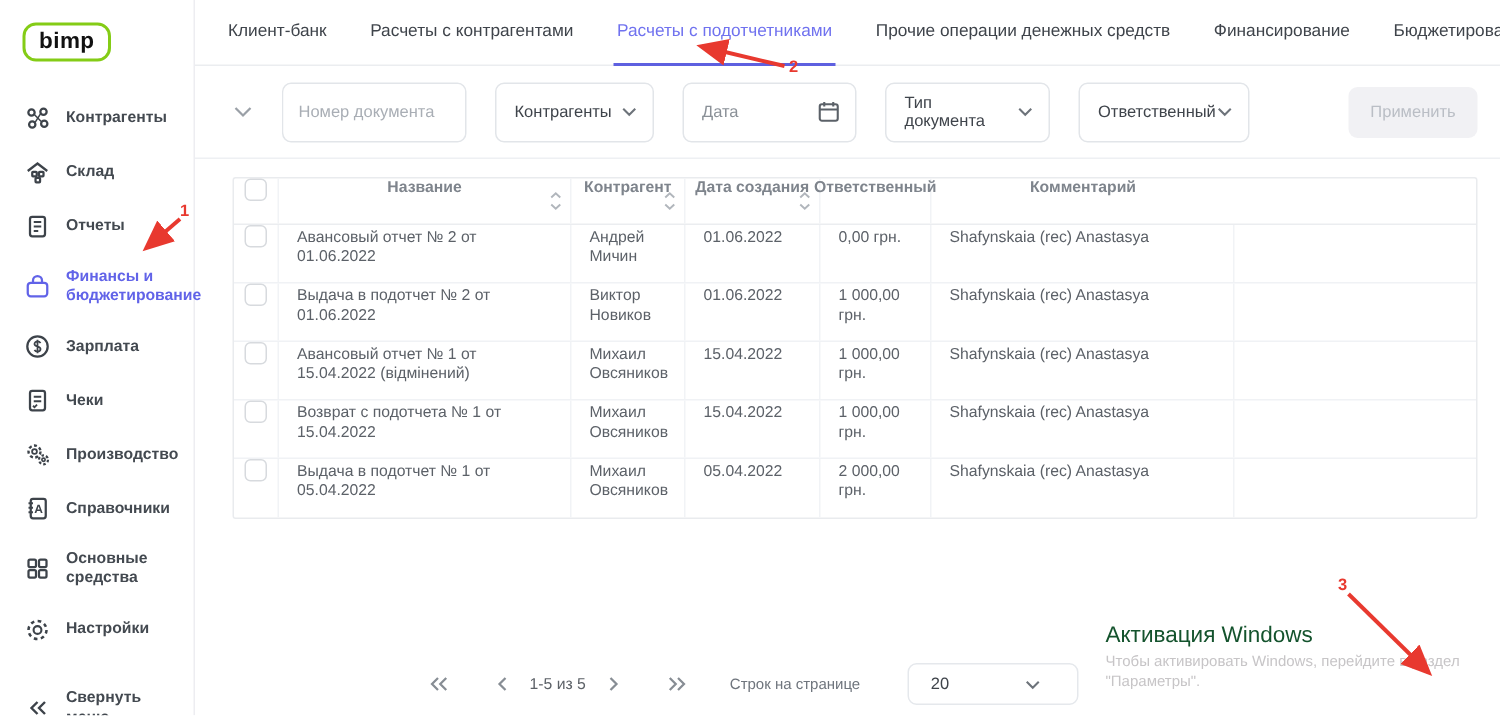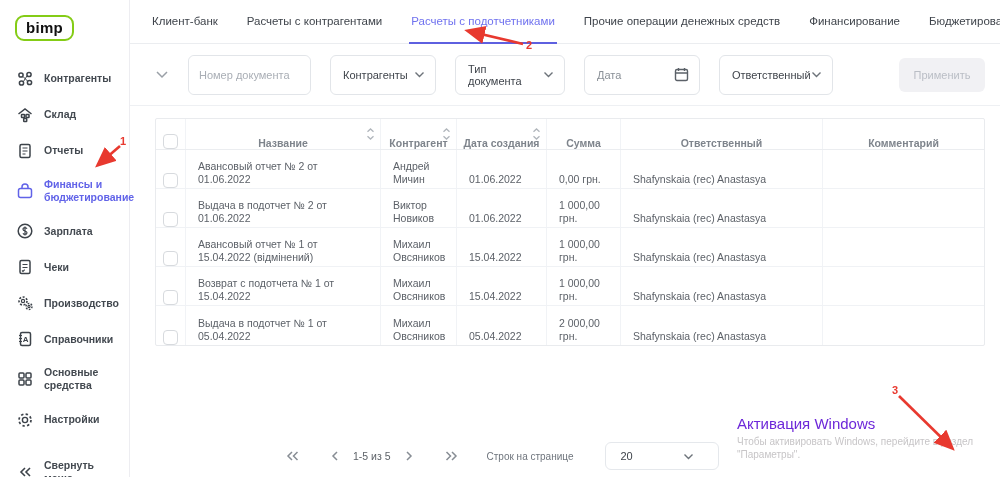--- a/index.html
+++ b/index.html
@@ -34,21 +34,21 @@
   .f-input input { border:none; outline:none; width:100%; height:100%; border-radius:6px; padding:0 10px; font-size:11px; font-family:inherit; color:#3f444b; }
   .f-input input::placeholder { color:#a9aeb5; }
   .f-select { justify-content:space-between; padding:0 10px 0 12px; color:#3f444b; cursor:pointer; }
   .f-select .chev, .f-select .cal { color:#6d737a; display:flex; }
   .w-docnum { width:123px; } .w-cp { width:106px; } .w-dt { width:110px; } .w-date { width:116px; color:#8a9097; } .w-resp { width:114px; }
   .apply-btn { margin-left:auto; width:86px; height:34px; border:none; border-radius:6px; background:#f1f1f4; color:#babec5; font-size:11px; font-family:Liberation Sans, sans-serif; cursor:default; }
 
   
   .table { margin:12px 15px 0 25px; border:1px solid #e9ebee; border-radius:2px; }
   .tr { display:grid; grid-template-columns:30px 195px 76px 90px 74px 202px 1fr; }
-  .tr > div { border-right:1px solid #f1f3f6; display:flex; align-items:flex-end; }
+  .tr > div { border-right:1px solid #f1f3f6; display:flex; align-items:flex-start; }
   .tr > div:last-child { border-right:none; }
   .thead { height:31px; border-bottom:1px solid #ebedf0; }
   .thead > div { justify-content:center; position:relative; font-size:10.5px; font-weight:bold; color:#7e848c; }
   .sort { position:absolute; right:5px; top:50%; transform:translateY(-50%); display:flex; color:#b1b6bc; cursor:pointer; }
   .row { height:39px; border-bottom:1px solid #f0f2f5; font-size:10.5px; color:#5c6168; }
   .row:last-child { border-bottom:none; }
   .row > div { padding:2px 10px 2px 12px; line-height:1.25; }
   .cell-check, .hcell-check { justify-content:center; padding:0 !important; }
   .cb { appearance:none; -webkit-appearance:none; width:15px; height:15px; border:1px solid #d7dade; border-radius:4px; background:#fff; cursor:pointer; margin:0; }
   .cell-cp { padding-right:2px !important; }
@@ -60,21 +60,21 @@
   .m30 { margin-right:30px; }
   .pg-label { font-size:10px; color:#6f757d; margin:0 32px 0 28px; }
   .pg-select { width:114px; height:28px; border:1px solid #e5e8ec; border-radius:6px; display:flex; align-items:center; justify-content:space-between; padding:0 24px 0 14px; font-size:11px; color:#3f444b; cursor:pointer; }
   .pg-select .chev { color:#6d737a; display:flex; }
 
   
   .create-btn { position:absolute; right:15px; bottom:7px; height:28px; padding:0 12px; border:none; border-radius:4px; background:#5a5ee0; color:#fff; font-size:11px; font-family:inherit; display:flex; align-items:center; gap:9px; cursor:pointer; }
 
   
   .watermark { position:absolute; left:737px; top:415px; pointer-events:none; }
-  .wm-title { font-size:15px; color:#6d28d9; margin-bottom:3px; }
+  .wm-title { font-size:15px; color:#14532d; margin-bottom:3px; }
   .wm-line { font-size:10px; color:#c7c5c7; line-height:13px; }
 
   
   .overlay { position:absolute; left:0; top:0; z-index:10; pointer-events:none; }
   .ann-label { position:absolute; z-index:11; color:#e8392f; font-size:11px; font-weight:bold; pointer-events:none; }
 </style>
 </head>
 <body>
 
 <div class="app">
@@ -240,36 +240,36 @@
         <input type="text" placeholder="Номер документа" style="">
       </div>
       <div class="f-select w-cp">
         <span>Контрагенты</span>
         <span class="chev">
             <svg width="11" height="7" viewBox="0 0 11 7" fill="none" stroke="currentColor" stroke-width="1.4">
               <path d="M1.5 1.5l4 4 4-4"></path>
             </svg>
           </span>
       </div>
-      <div class="f-select w-dt">
-        <span>Тип документа</span>
-        <span class="chev">
-            <svg width="11" height="7" viewBox="0 0 11 7" fill="none" stroke="currentColor" stroke-width="1.4">
-              <path d="M1.5 1.5l4 4 4-4"></path>
-            </svg>
-          </span>
-      </div>
       <div class="f-select w-date">
         <span>Дата</span>
         <span class="cal">
           <svg width="15" height="15" viewBox="0 0 15 15" fill="none" stroke="#5b6168" stroke-width="1.4">
               <rect x="1.5" y="2.5" width="12" height="11" rx="1.5"></rect>
               <path d="M4.5 1v3M10.5 1v3M1.5 6h12"></path>
             </svg>
         </span>
+      </div>
+      <div class="f-select w-dt">
+        <span>Тип документа</span>
+        <span class="chev">
+            <svg width="11" height="7" viewBox="0 0 11 7" fill="none" stroke="currentColor" stroke-width="1.4">
+              <path d="M1.5 1.5l4 4 4-4"></path>
+            </svg>
+          </span>
       </div>
       <div class="f-select w-resp">
         <span>Ответственный</span>
         <span class="chev">
             <svg width="11" height="7" viewBox="0 0 11 7" fill="none" stroke="currentColor" stroke-width="1.4">
               <path d="M1.5 1.5l4 4 4-4"></path>
             </svg>
           </span>
       </div>
       <button class="apply-btn" disabled="">Применить</button>
@@ -297,23 +297,20 @@
             </span>
         </div>
         <div>
             <span>Дата создания</span>
           <span class="sort">
               <svg width="9" height="13" viewBox="0 0 9 13" fill="none" stroke="currentColor" stroke-width="1.3">
                 <path d="M1.5 4.2L4.5 1.4 7.5 4.2M1.5 8.8l3 2.8 3-2.8"></path>
               </svg>
             </span>
         </div>
-        <div>
-            <span>Сумма</span>
-          </div>
         <div>
             <span>Ответственный</span>
           </div>
         <div>
             <span>Комментарий</span>
           </div>
       </div>
 
       <div class="tr row">
         <div class="cell-check">

